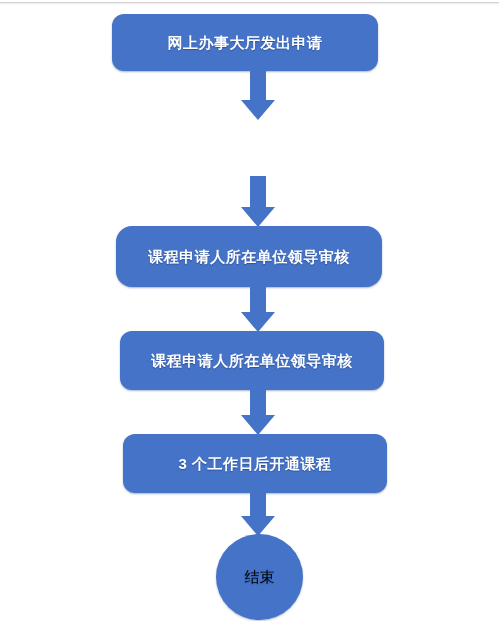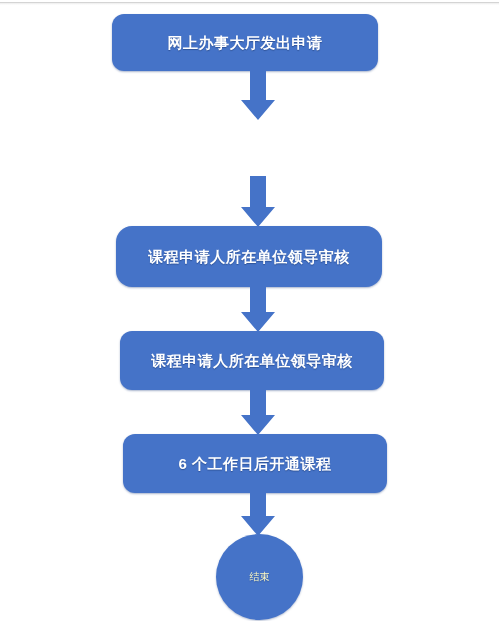--- a/index.html
+++ b/index.html
@@ -63,22 +63,22 @@
 
   
   .terminator {
     position: absolute;
     box-sizing: border-box;
     background: #4573c8;
     border-radius: 50%;
     display: flex;
     align-items: center;
     justify-content: center;
-    color: #fef9c3;
-    font-size: 10px;
+    color: #000000;
+    font-size: 15px;
     font-weight: normal;
     text-shadow: 0 1px 1px rgba(20, 45, 95, 0.35);
     box-shadow: 0 1px 2px rgba(40, 70, 130, 0.35);
   }
 
   
   .connector {
     position: absolute;
   }
   .connector svg {
@@ -124,21 +124,21 @@
     <span class="node-label">课程申请人所在单位领导审核</span>
   </div>
 
   <div class="connector" style="left:241px; top:389px; width:34px; height:46px;">
     <svg width="34" height="46" viewBox="0 0 34 46">
       <polygon points="9,0 25,0 25,26 34,26 17,46 0,26 9,26" fill="#4573c8"></polygon>
     </svg>
   </div>
 
   <div class="node" style="left:123px; top:434px; width:264px; height:59px;">
-    <span class="node-label">6 个工作日后开通课程</span>
+    <span class="node-label">3 个工作日后开通课程</span>
   </div>
 
   <div class="connector" style="left:241px; top:492px; width:34px; height:44px;">
     <svg width="34" height="44" viewBox="0 0 34 44">
       <polygon points="9,0 25,0 25,24 34,24 17,44 0,24 9,24" fill="#4573c8"></polygon>
     </svg>
   </div>
 
   <div class="terminator" style="left:216px; top:534px; width:87px; height:86px;">
     <span class="node-label">结束</span>

